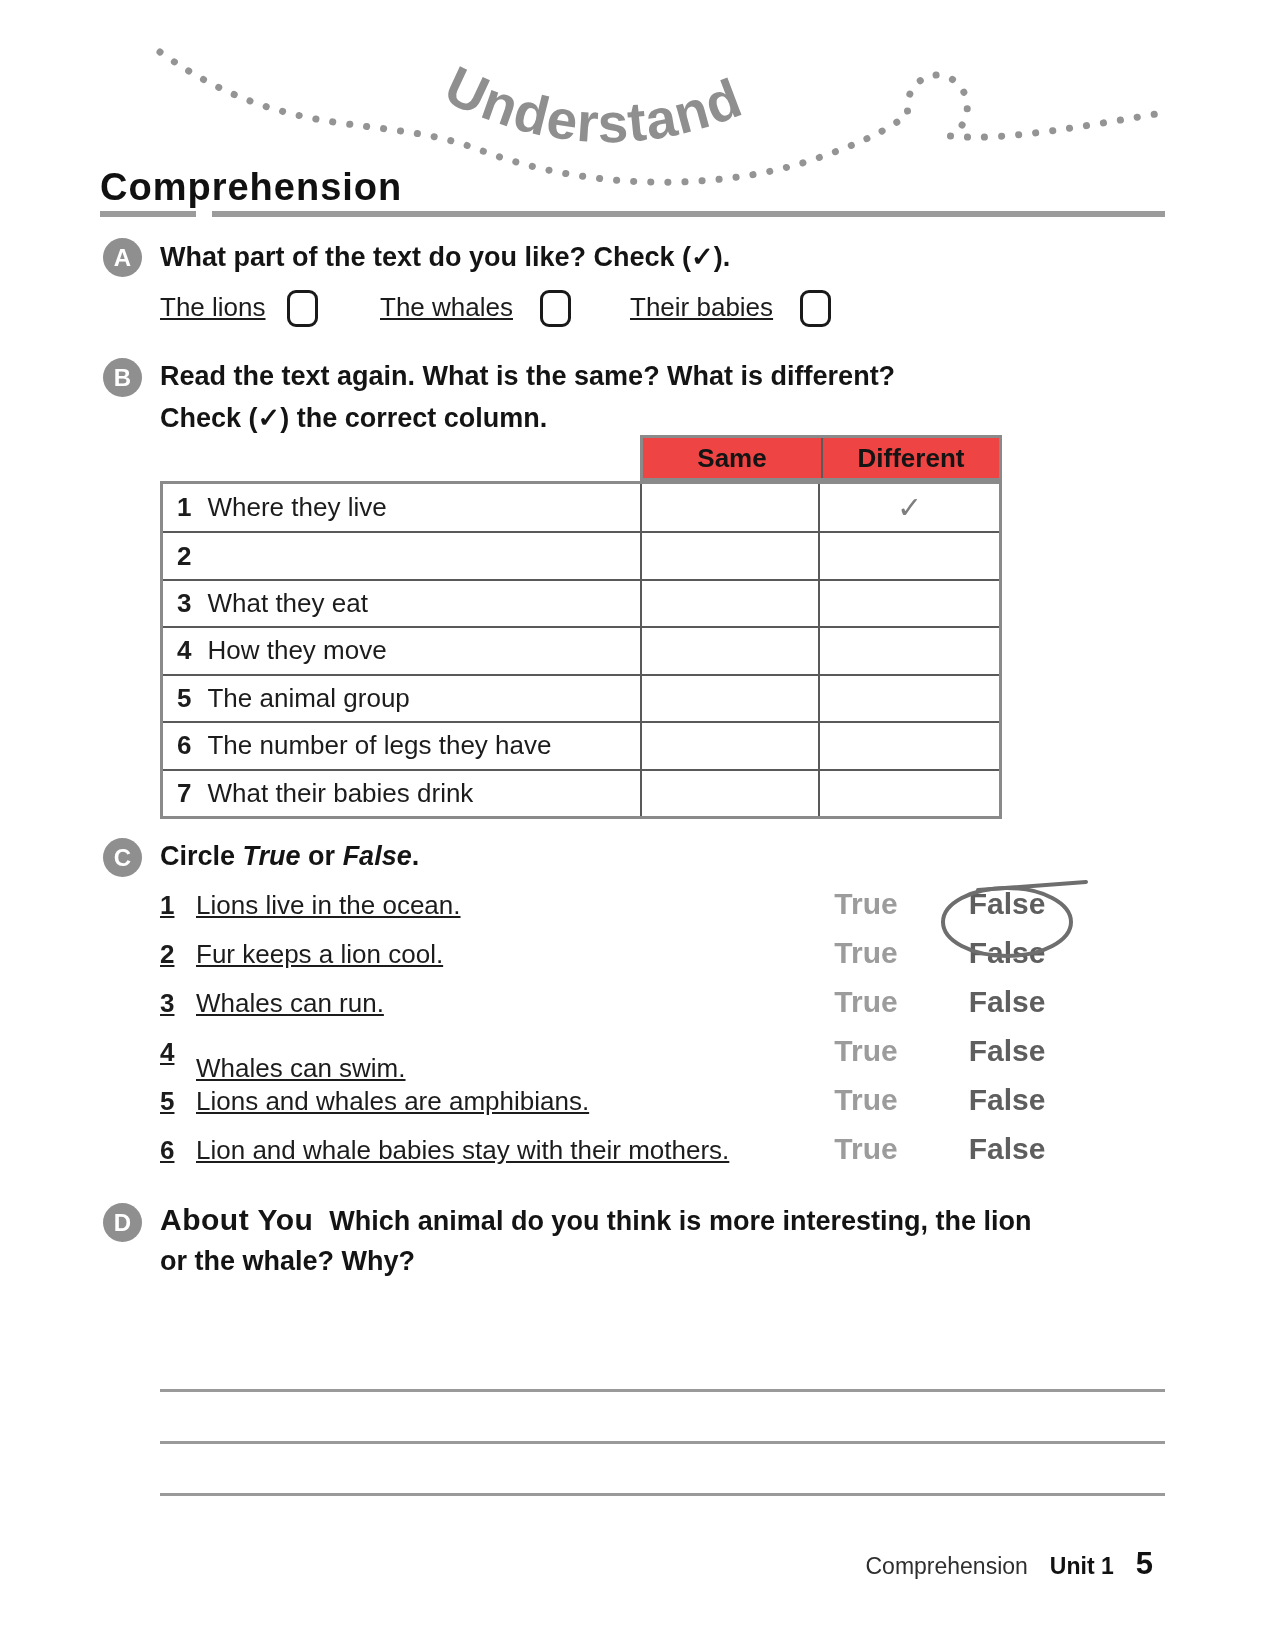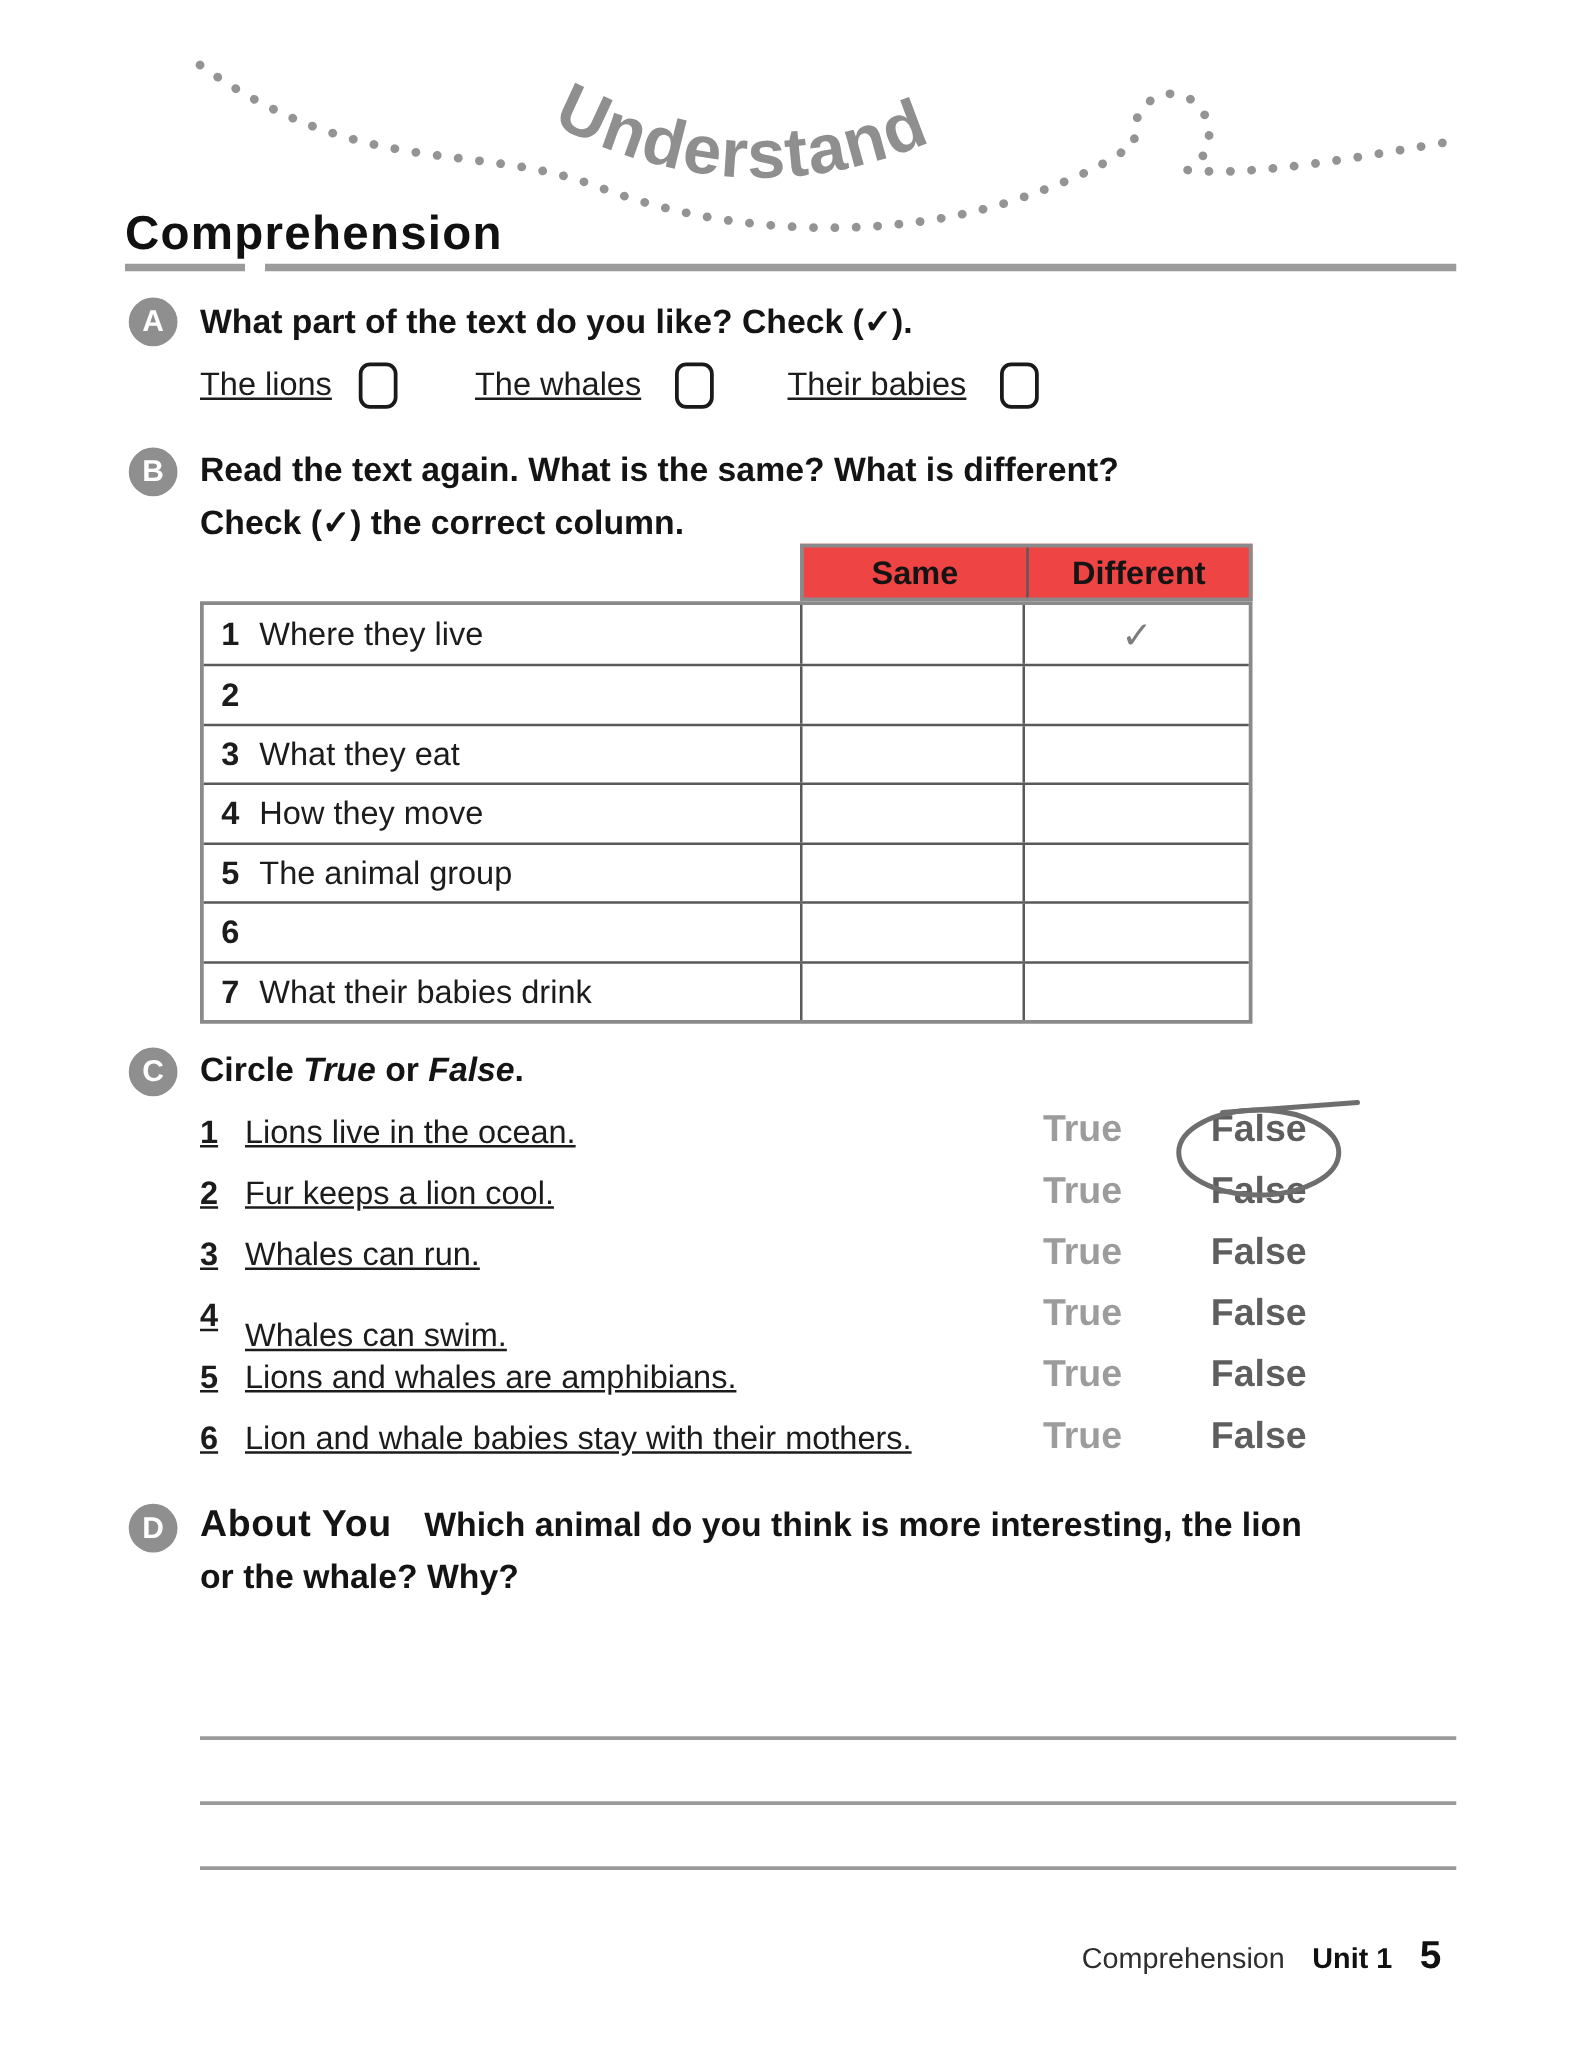--- a/index.html
+++ b/index.html
@@ -73,21 +73,21 @@
     position: absolute; left: 823px; width: 86px; text-align: center;
     font-size: 30px; font-weight: bold; color: #9c9c9c;
   }
   .tf-false {
     position: absolute; left: 957px; width: 100px; text-align: center;
     font-size: 30px; font-weight: bold; color: #5e5e5e;
   }
   .circle-svg { position: absolute; left: 928px; top: 874px; }
 
   
-  .about-title { font-size: 30px; font-weight: bold; letter-spacing: 0.5px; margin-right: 26px; }
+  .about-title { font-size: 30px; font-weight: bold; letter-spacing: 0.5px; margin-right: 16px; }
 
   .answer-line {
     position: absolute; left: 160px; width: 1005px; height: 3px; background: #9a9a9a;
   }
 
   
   .footer {
     position: absolute; top: 1546px; right: 122px;
     display: flex; align-items: baseline; gap: 22px;
   }
@@ -169,20 +169,21 @@
     <div class="cell-label">
       <span class="num">5</span>
       <span>The animal group</span>
     </div>
     <div class="cell-check"></div>
     <div class="cell-check"></div>
   </div>
   <div class="tbl-row">
     <div class="cell-label">
       <span class="num">6</span>
+      <span>The number of legs they have</span>
     </div>
     <div class="cell-check"></div>
     <div class="cell-check"></div>
   </div>
   <div class="tbl-row">
     <div class="cell-label">
       <span class="num">7</span>
       <span>What their babies drink</span>
     </div>
     <div class="cell-check"></div>

